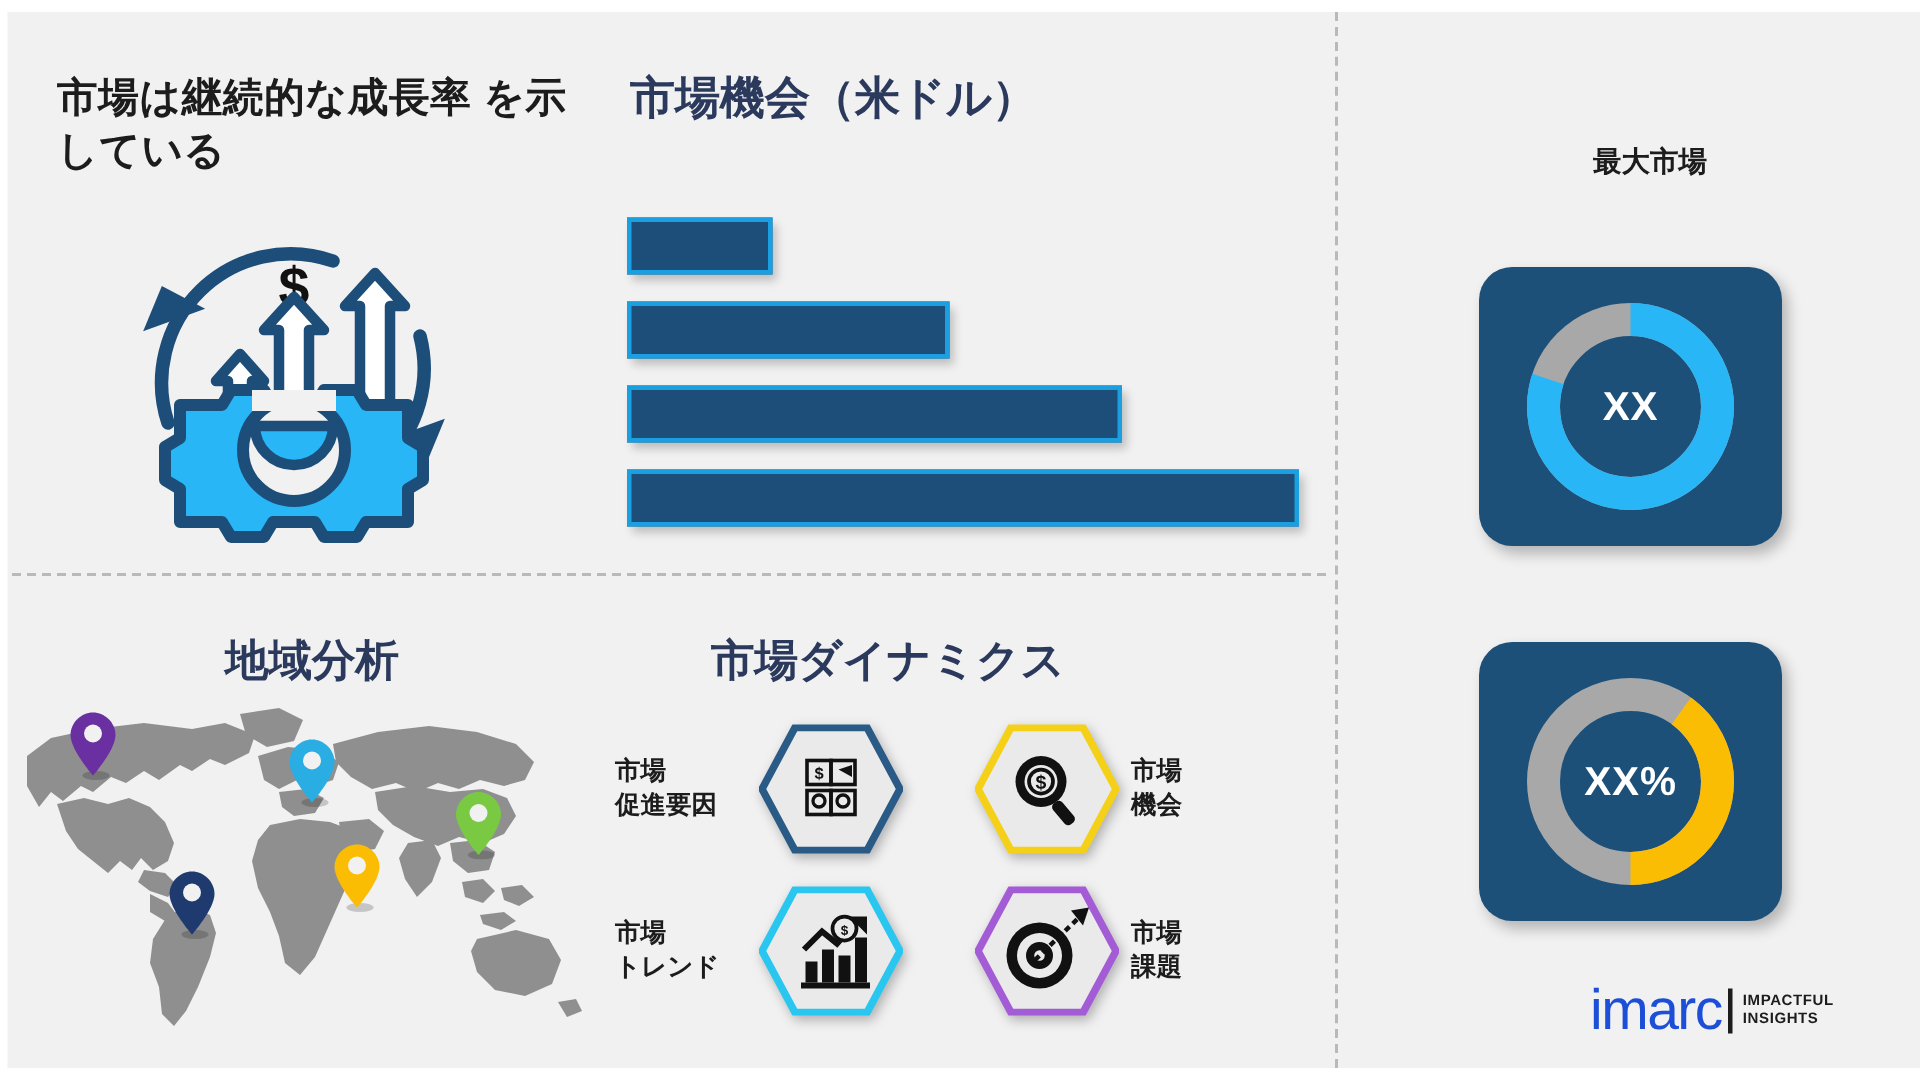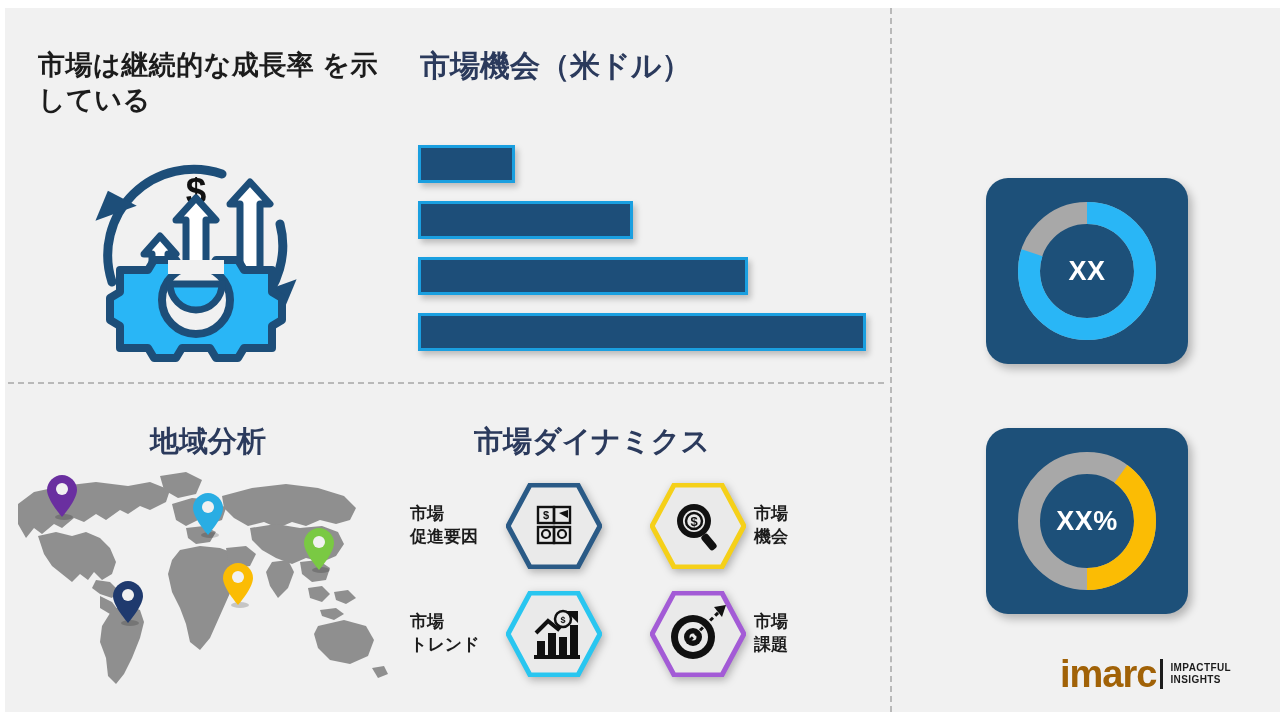--- a/index.html
+++ b/index.html
@@ -195,22 +195,22 @@
 
   
   #logo {
     position: absolute;
     left: 1060px; top: 655px;
     display: flex;
     align-items: center;
   }
   #logo-wordmark {
     font-size: 38px;
-    font-weight: bold;
-    color: #a16207;
+    font-weight: normal;
+    color: #1d4ed8;
     letter-spacing: -1px;
     line-height: 1;
   }
   #logo-bar {
     width: 3px;
     height: 30px;
     background: #1c1c1c;
     margin: 0 7px 0 4px;
   }
   #logo-tagline {
@@ -428,20 +428,21 @@
           <circle cx="43" cy="46" r="3.5" fill="#eaeaea"></circle>
           <line x1="40" y1="49" x2="70" y2="20" stroke="#111" stroke-width="3" stroke-dasharray="4 3"></line>
           <polygon points="64,16 76,14 72,26" fill="#111"></polygon>
         </svg>
       </div>
       <div class="dyn-label dyn-label-r">市場
 課題</div>
     </div>
   </div>
 
+  <div class="right-heading" id="largest-market-heading">最大市場</div>
 
   <div class="donut-card" id="donut-card-largest">
     <svg class="donut-svg" width="160" height="160" viewBox="0 0 160 160">
       <circle cx="80" cy="80" r="58" fill="none" stroke="#a8a8a8" stroke-width="22"></circle>
       <circle id="arc-largest" cx="80" cy="80" r="58" fill="none" stroke="#29B6F6" stroke-width="22" transform="rotate(-90 80 80)" stroke-dasharray="291.5397982531328 72.88494956328321"></circle>
     </svg>
     <div class="donut-center-label">XX</div>
   </div>
 
 

